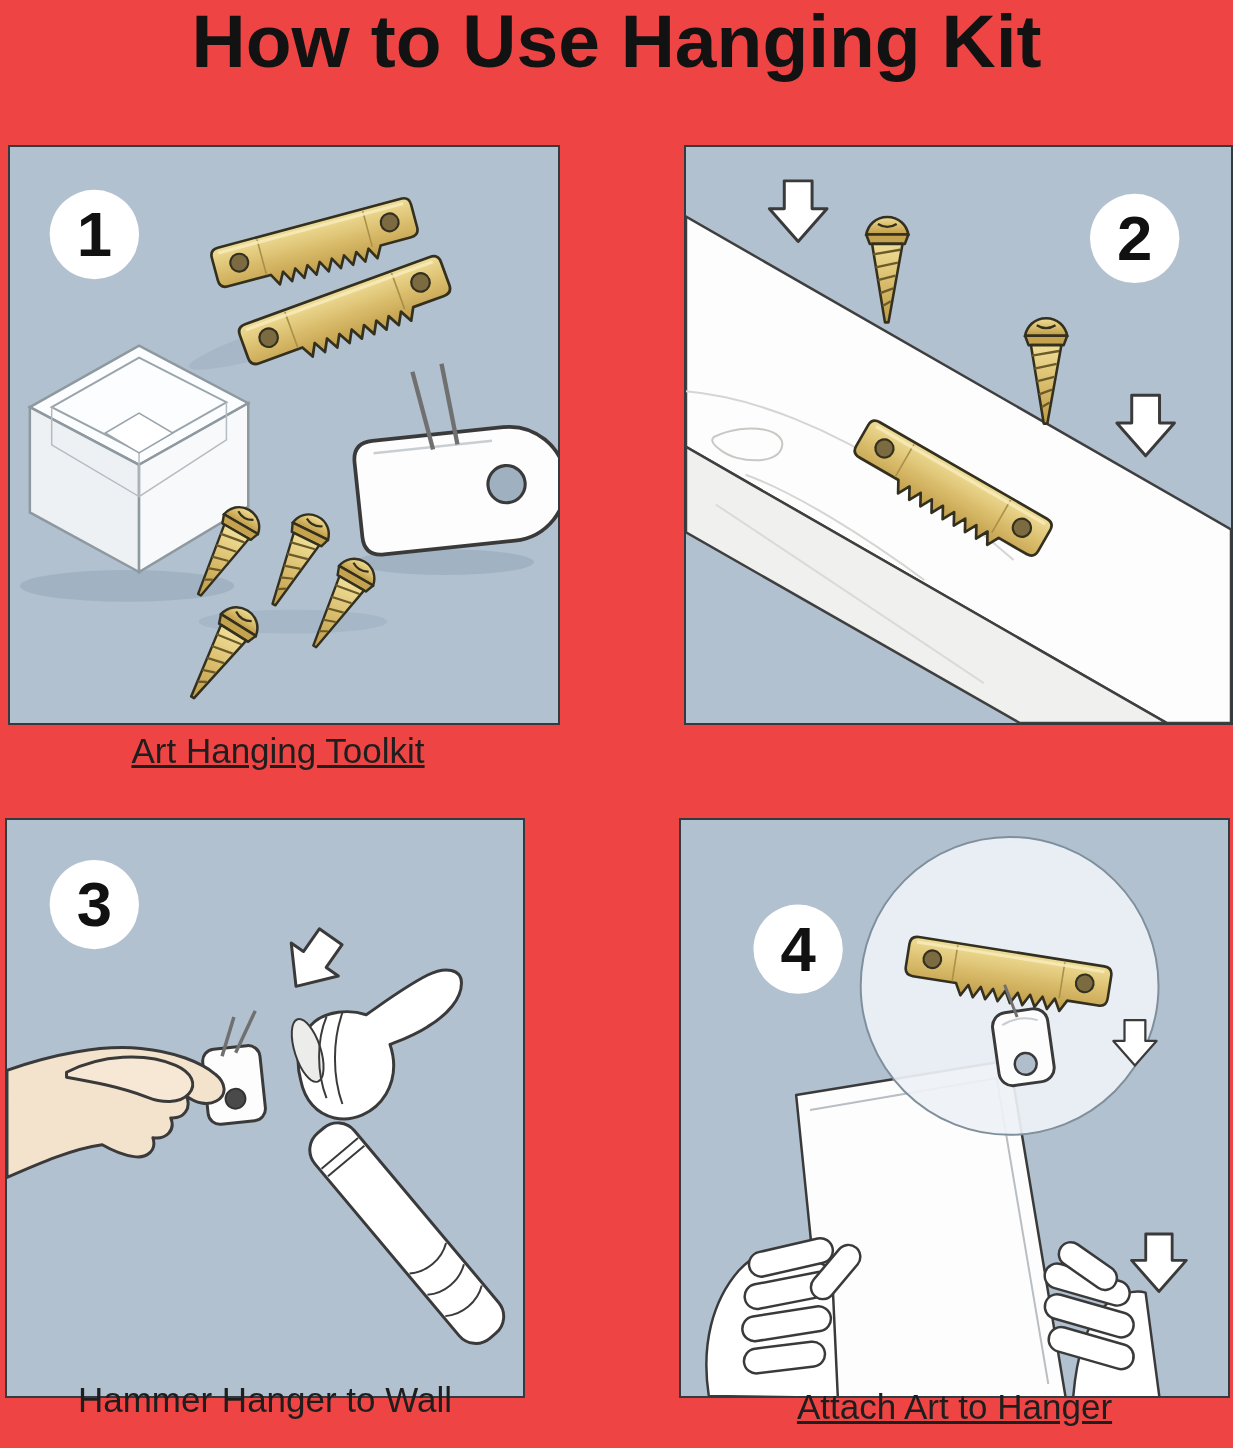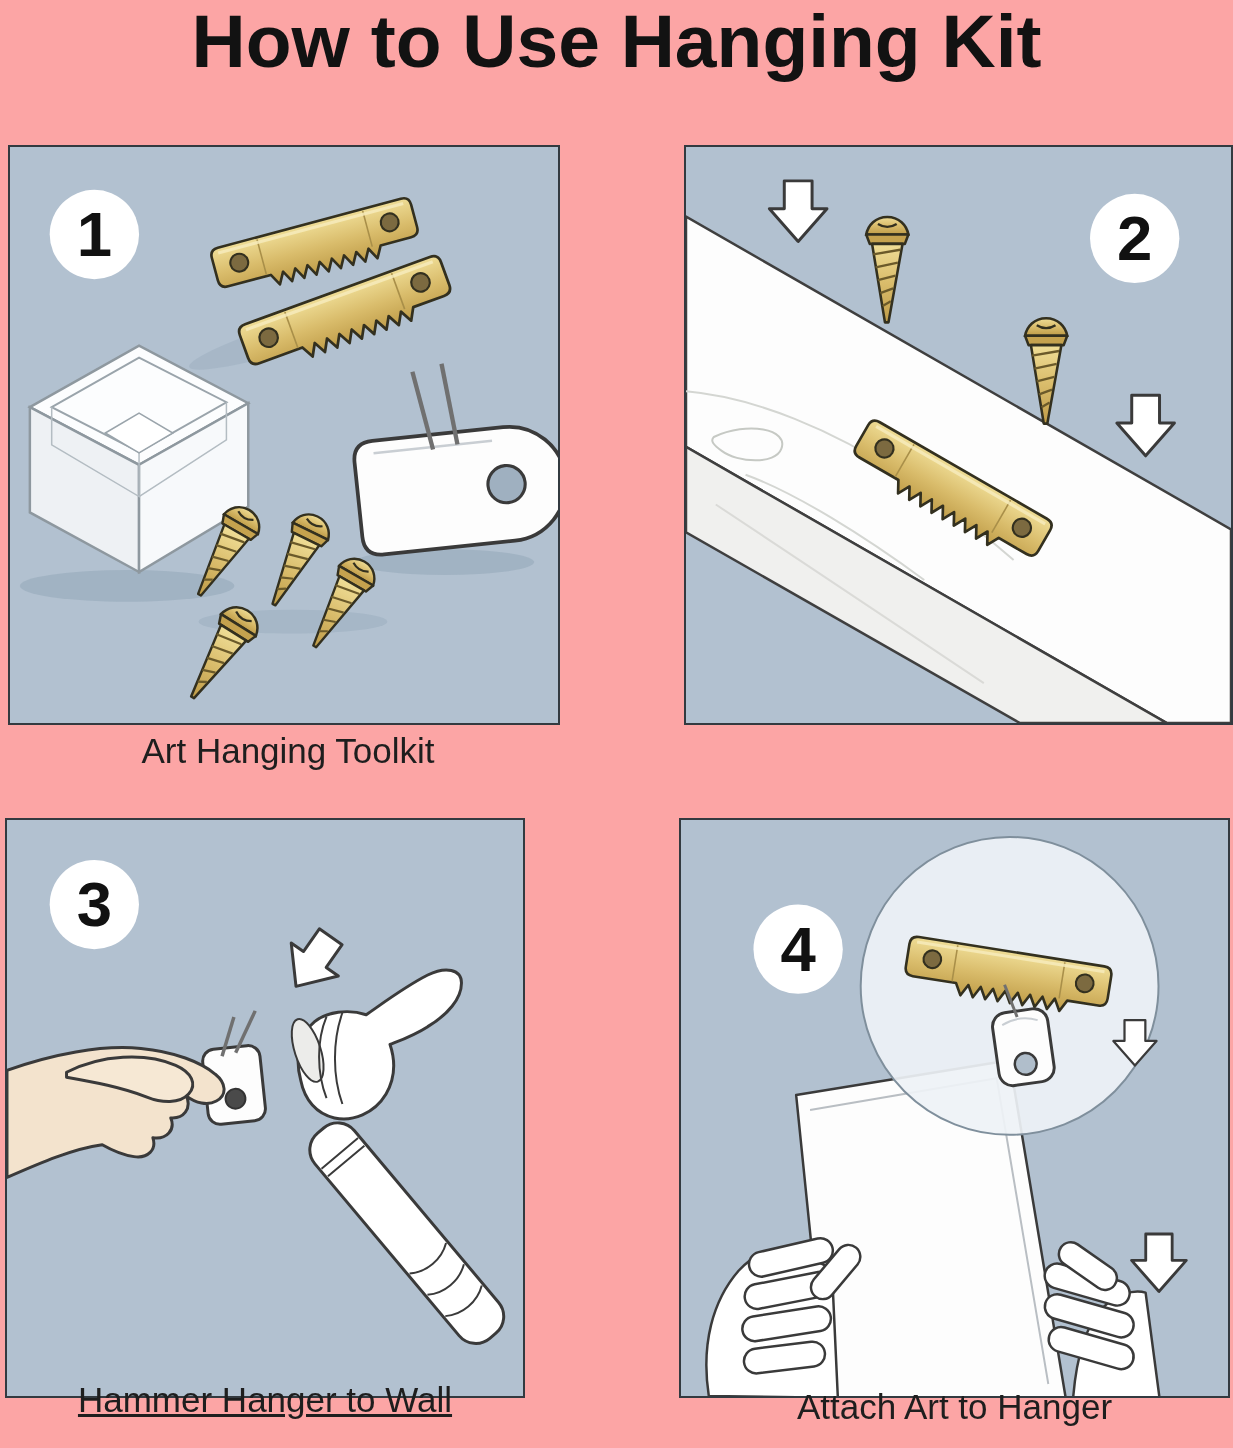--- a/index.html
+++ b/index.html
@@ -1,38 +1,38 @@
 <!DOCTYPE html>
 <html><head>
 <meta charset="utf-8">
 <style>
   * { margin:0; padding:0; box-sizing:border-box; }
   html,body { background:#ffffff; }
   body { width:1233px; height:1448px; font-family:"Liberation Sans", sans-serif; position:relative; overflow:hidden; }
-  .page { position:relative; width:1233px; height:1448px; background:#fca5a5; }
+  .page { position:relative; width:1233px; height:1448px; background:#ef4444; }
   .title {
     position:absolute; top:0px; left:0; width:100%;
     text-align:center; font-size:75px; font-weight:700; color:#121212;
     letter-spacing:0px; line-height:1.1;
   }
   .panel {
     position:absolute; background:#b2c1d0; border:2px solid #333a40; overflow:hidden;
   }
   #panel1 { left:8px;   top:145px; width:552px; height:580px; }
   #panel2 { left:684px; top:145px; width:549px; height:580px; }
   #panel3 { left:5px;   top:818px; width:520px; height:580px; }
   #panel4 { left:679px; top:818px; width:551px; height:580px; }
   .panel svg { display:block; width:100%; height:100%; }
   .caption {
     position:absolute; text-align:center; font-size:35px; color:#1e1e1e; font-weight:400;
   }
-  #cap1 { left:12px;   top:731px;  width:552px; }
+  #cap1 { left:2px;   top:731px;  width:552px;text-decoration:underline; }
   #cap2 { left:684px; top:731px;  width:549px; }
-  #cap3 { left:5px;   top:1380px; width:520px;text-decoration:underline; }
-  #cap4 { left:679px; top:1387px; width:551px; }
+  #cap3 { left:5px;   top:1380px; width:520px; }
+  #cap4 { left:679px; top:1387px; width:551px;text-decoration:underline; }
   .badge-num { font-family:"Liberation Sans", sans-serif; }
 </style>
 </head>
 <body>
 
 <div class="page">
 
   <svg width="0" height="0" style="position:absolute" aria-hidden="true" xmlns="http://www.w3.org/2000/svg">
     <defs>
       <linearGradient id="brass" x1="0" y1="0" x2="0" y2="1">

